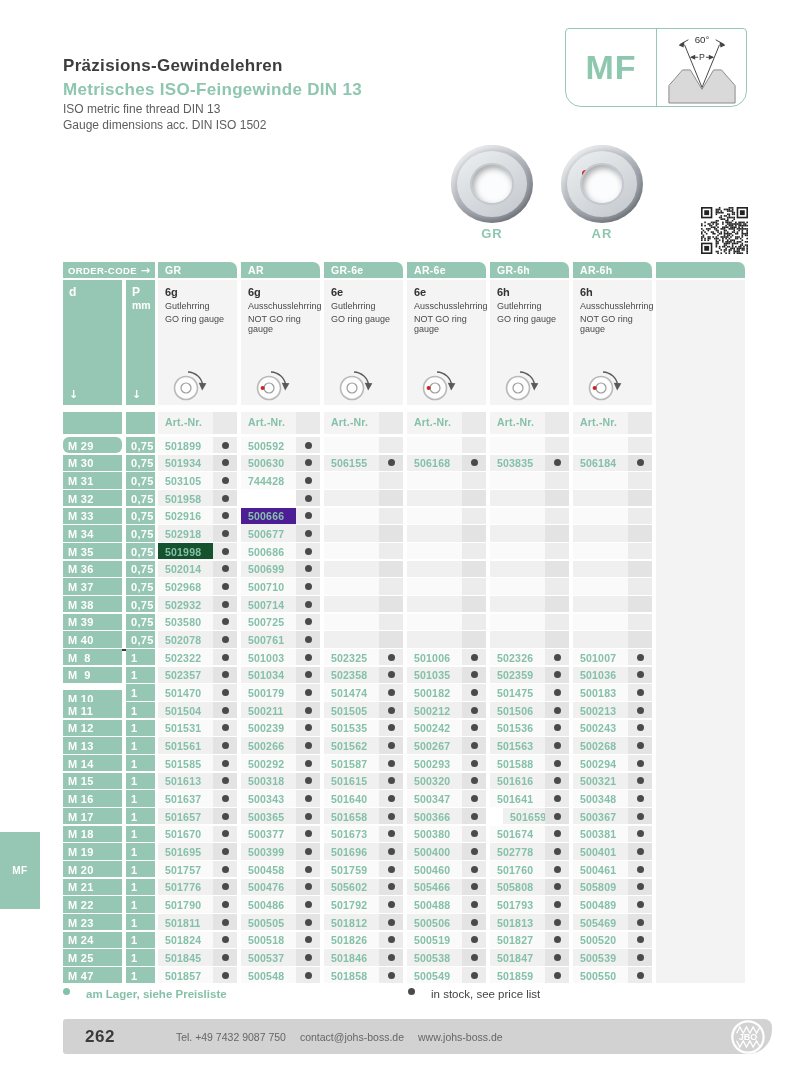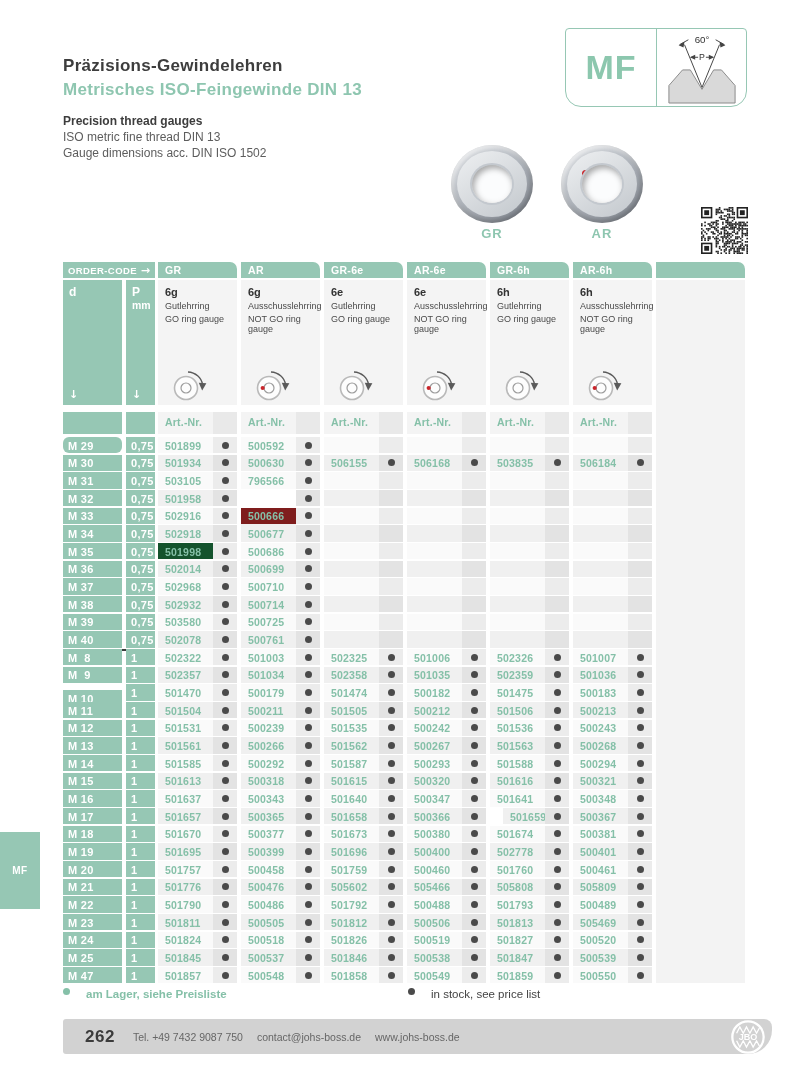--- a/index.html
+++ b/index.html
@@ -65,38 +65,37 @@
   .sep{background:#3a3a3a;}
   
   .legend{position:absolute;top:988px;left:63px;width:682px;height:16px;font-size:11.5px;}
   .lg{position:absolute;display:flex;gap:16px;}
   .lg .dot{width:7px;height:7px;}
   .lg-de{left:0;color:#85c0a8;font-weight:bold;}
   .lg-de .dot{background:#85c0a8;}
   .lg-en{left:345px;color:#444;}
   
   .footer{position:absolute;left:63px;top:1019px;width:709px;height:35px;background:#d2d2d2;
-          border-radius:3px 8px 24px 3px;display:flex;align-items:center;}
+          border-radius:3px 8px 24px 3px;display:flex;align-items:center;gap:43px;}
   .pageno{font-size:17px;font-weight:bold;color:#3b3b3b;margin-left:22px;letter-spacing:.5px;}
   .contact{font-size:10.5px;color:#666;margin-left:18px;display:flex;gap:14px;}
   .jbo{position:absolute;right:5px;top:-1px;}
   
   .side-tab{position:absolute;left:0;top:832px;width:40px;height:77px;background:#96c7b4;
             display:flex;align-items:center;justify-content:center;}
   .side-tab span{font-size:10px;font-weight:bold;color:#fff;letter-spacing:.5px;}
 </style>
 </head>
 <body>
 
 <div class="page">
 
   <div class="title-block">
     <div class="t1">Präzisions-Gewindelehren</div>
     <div class="t2">Metrisches ISO-Feingewinde DIN 13</div>
-    <div class="t4">Precision thread gauges</div>
     <div class="t5">ISO metric fine thread DIN 13</div>
     <div class="t5">Gauge dimensions acc. DIN ISO 1502</div>
   </div>
 
   <div class="mf-box">
     <div class="cell-l">
       <span>MF</span>
     </div>
     <div class="cell-r">
       <svg width="86" height="73" viewBox="0 0 88 75">
@@ -608,21 +607,21 @@
       <div class="abs ncell" style="left: 510px; width: 55px; top: 454.67px; height: 16.2px; background: rgb(240, 240, 240);">506184</div>
       <div class="abs dotc" style="left: 565px; width: 24px; top: 454.67px; height: 16.2px; background: rgb(227, 227, 227);">
         <span class="dot"></span>
       </div>
       <div class="abs dcell" style="left: 0px; width: 59px; top: 472.34px; height: 16.2px;">M 31</div>
       <div class="abs dcell" style="left: 63px; width: 29px; top: 472.34px; height: 16.2px;">0,75</div>
       <div class="abs ncell" style="left: 95px; width: 55px; top: 472.34px; height: 16.2px; background: rgb(250, 250, 250);">503105</div>
       <div class="abs dotc" style="left: 150px; width: 24px; top: 472.34px; height: 16.2px; background: rgb(236, 236, 236);">
         <span class="dot"></span>
       </div>
-      <div class="abs ncell" style="left: 178px; width: 55px; top: 472.34px; height: 16.2px; background: rgb(250, 250, 250);">796566</div>
+      <div class="abs ncell" style="left: 178px; width: 55px; top: 472.34px; height: 16.2px; background: rgb(250, 250, 250);">744428</div>
       <div class="abs dotc" style="left: 233px; width: 24px; top: 472.34px; height: 16.2px; background: rgb(236, 236, 236);">
         <span class="dot"></span>
       </div>
       <div class="abs ncell" style="left: 261px; width: 55px; top: 472.34px; height: 16.2px; background: rgb(250, 250, 250);"></div>
       <div class="abs dotc" style="left: 316px; width: 24px; top: 472.34px; height: 16.2px; background: rgb(236, 236, 236);"></div>
       <div class="abs ncell" style="left: 344px; width: 55px; top: 472.34px; height: 16.2px; background: rgb(250, 250, 250);"></div>
       <div class="abs dotc" style="left: 399px; width: 24px; top: 472.34px; height: 16.2px; background: rgb(236, 236, 236);"></div>
       <div class="abs ncell" style="left: 427px; width: 55px; top: 472.34px; height: 16.2px; background: rgb(250, 250, 250);"></div>
       <div class="abs dotc" style="left: 482px; width: 24px; top: 472.34px; height: 16.2px; background: rgb(236, 236, 236);"></div>
       <div class="abs ncell" style="left: 510px; width: 55px; top: 472.34px; height: 16.2px; background: rgb(250, 250, 250);"></div>
@@ -644,21 +643,21 @@
       <div class="abs ncell" style="left: 427px; width: 55px; top: 490.01px; height: 16.2px; background: rgb(240, 240, 240);"></div>
       <div class="abs dotc" style="left: 482px; width: 24px; top: 490.01px; height: 16.2px; background: rgb(227, 227, 227);"></div>
       <div class="abs ncell" style="left: 510px; width: 55px; top: 490.01px; height: 16.2px; background: rgb(240, 240, 240);"></div>
       <div class="abs dotc" style="left: 565px; width: 24px; top: 490.01px; height: 16.2px; background: rgb(227, 227, 227);"></div>
       <div class="abs dcell" style="left: 0px; width: 59px; top: 507.68px; height: 16.2px;">M 33</div>
       <div class="abs dcell" style="left: 63px; width: 29px; top: 507.68px; height: 16.2px;">0,75</div>
       <div class="abs ncell" style="left: 95px; width: 55px; top: 507.68px; height: 16.2px; background: rgb(250, 250, 250);">502916</div>
       <div class="abs dotc" style="left: 150px; width: 24px; top: 507.68px; height: 16.2px; background: rgb(236, 236, 236);">
         <span class="dot"></span>
       </div>
-      <div class="abs ncell" style="left: 178px; width: 55px; top: 507.68px; height: 16.2px; background: #7f1d1d;">500666</div>
+      <div class="abs ncell" style="left: 178px; width: 55px; top: 507.68px; height: 16.2px; background: #4c1d95;">500666</div>
       <div class="abs dotc" style="left: 233px; width: 24px; top: 507.68px; height: 16.2px; background: rgb(236, 236, 236);">
         <span class="dot"></span>
       </div>
       <div class="abs ncell" style="left: 261px; width: 55px; top: 507.68px; height: 16.2px; background: rgb(250, 250, 250);"></div>
       <div class="abs dotc" style="left: 316px; width: 24px; top: 507.68px; height: 16.2px; background: rgb(236, 236, 236);"></div>
       <div class="abs ncell" style="left: 344px; width: 55px; top: 507.68px; height: 16.2px; background: rgb(250, 250, 250);"></div>
       <div class="abs dotc" style="left: 399px; width: 24px; top: 507.68px; height: 16.2px; background: rgb(236, 236, 236);"></div>
       <div class="abs ncell" style="left: 427px; width: 55px; top: 507.68px; height: 16.2px; background: rgb(250, 250, 250);"></div>
       <div class="abs dotc" style="left: 482px; width: 24px; top: 507.68px; height: 16.2px; background: rgb(236, 236, 236);"></div>
       <div class="abs ncell" style="left: 510px; width: 55px; top: 507.68px; height: 16.2px; background: rgb(250, 250, 250);"></div>

